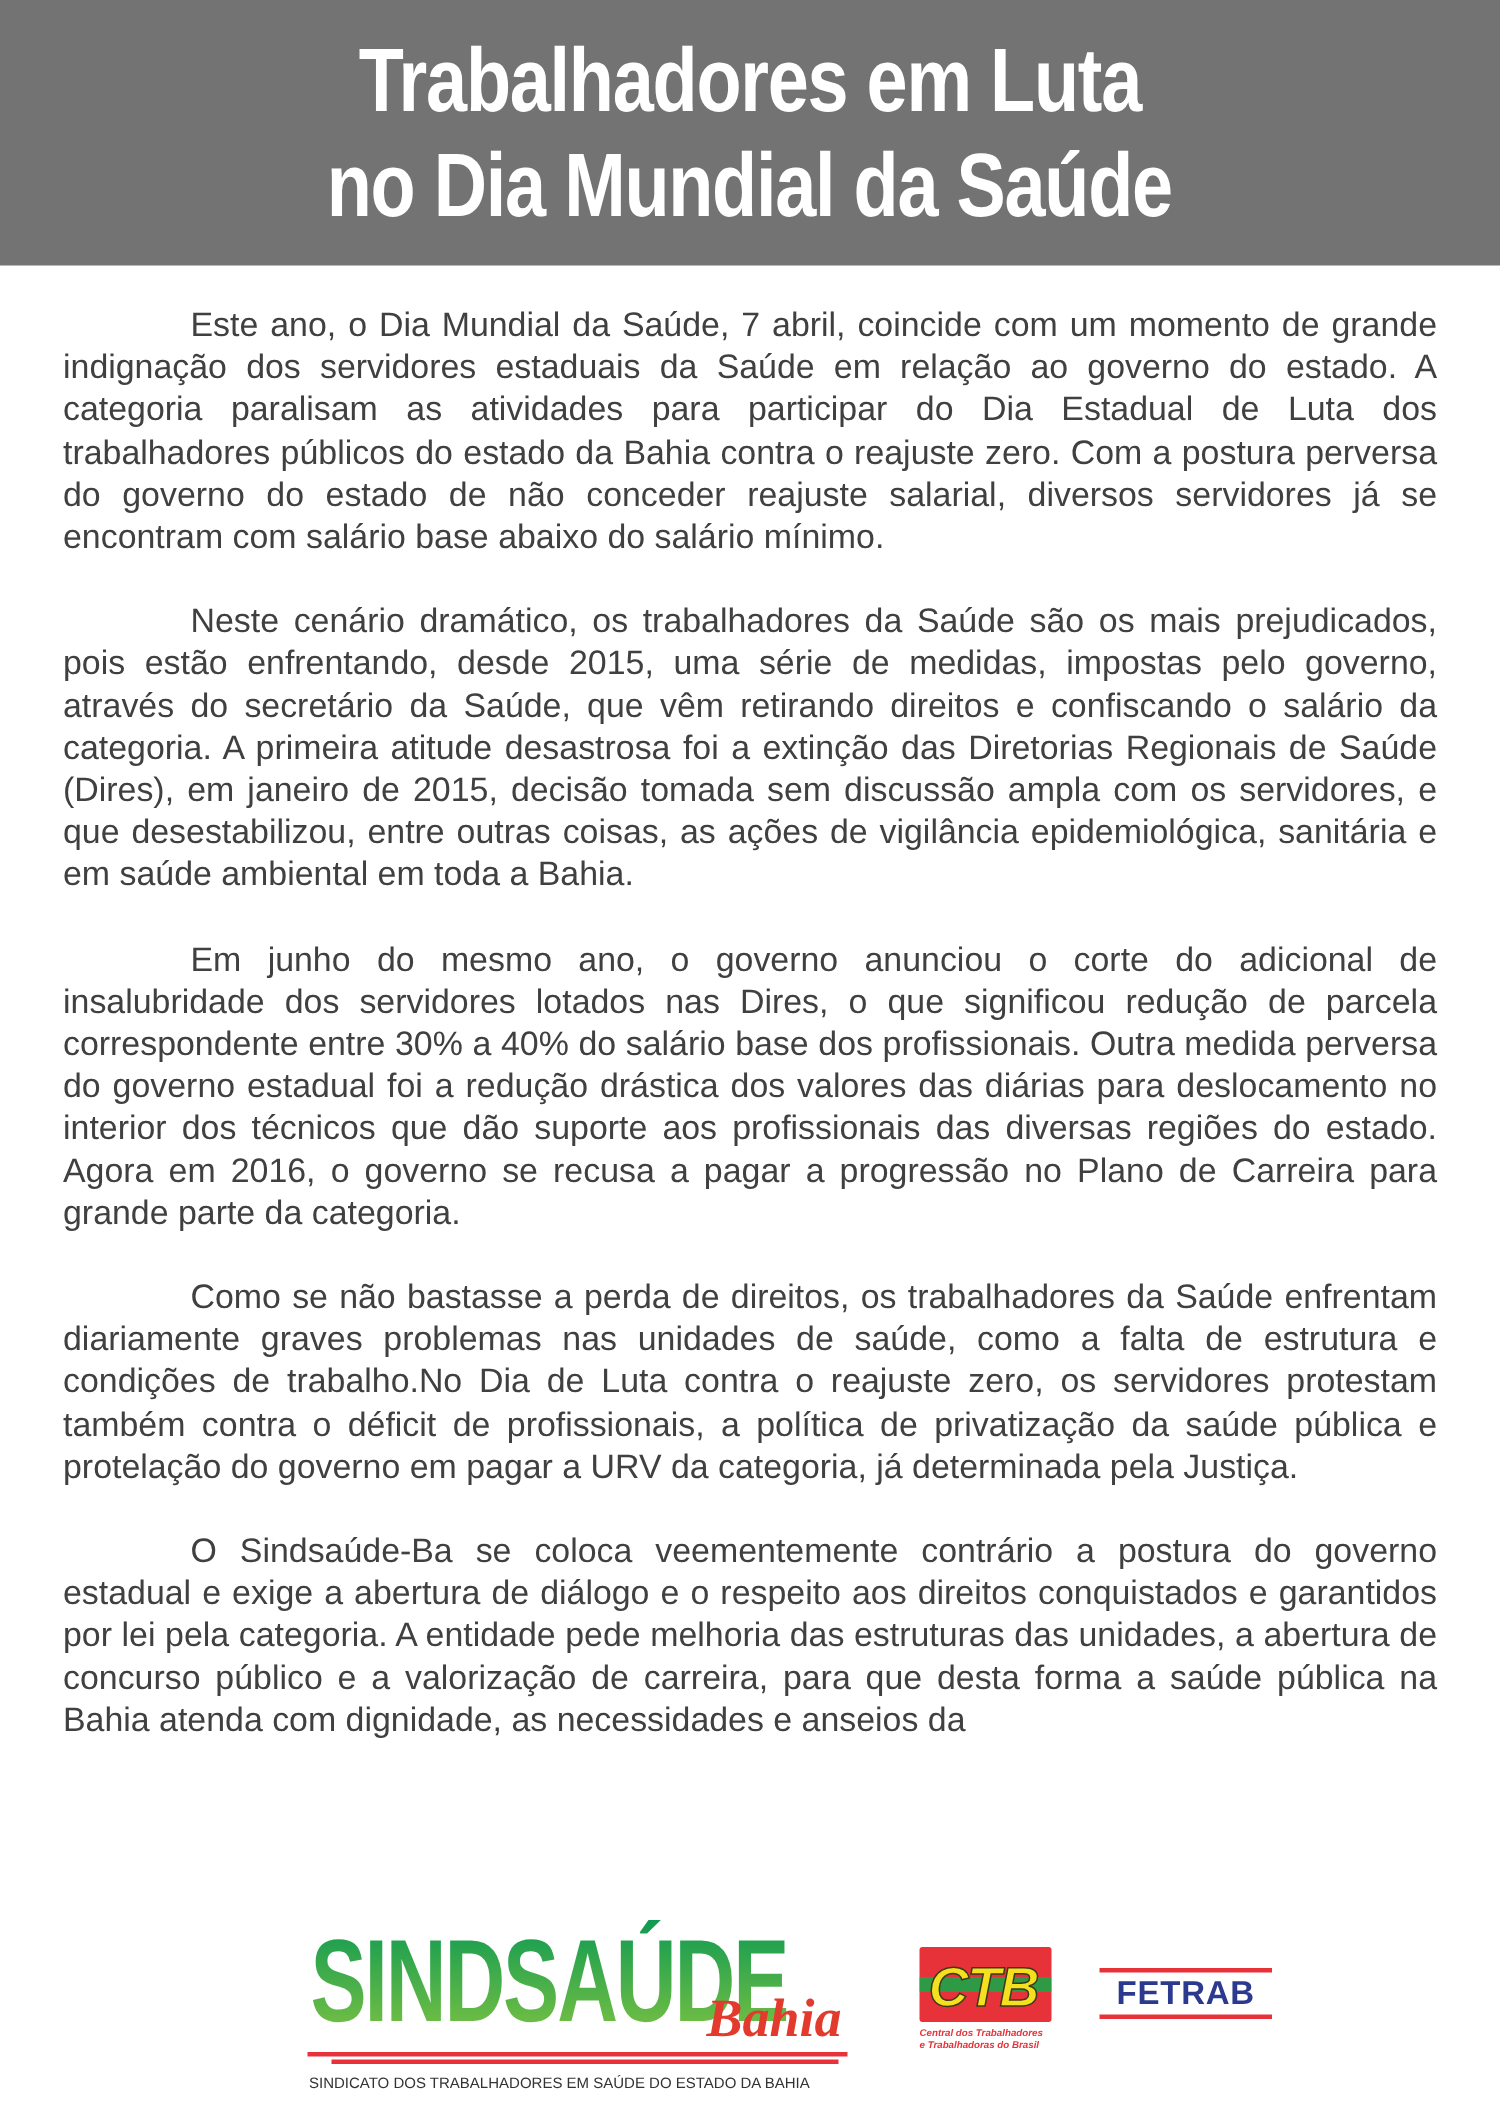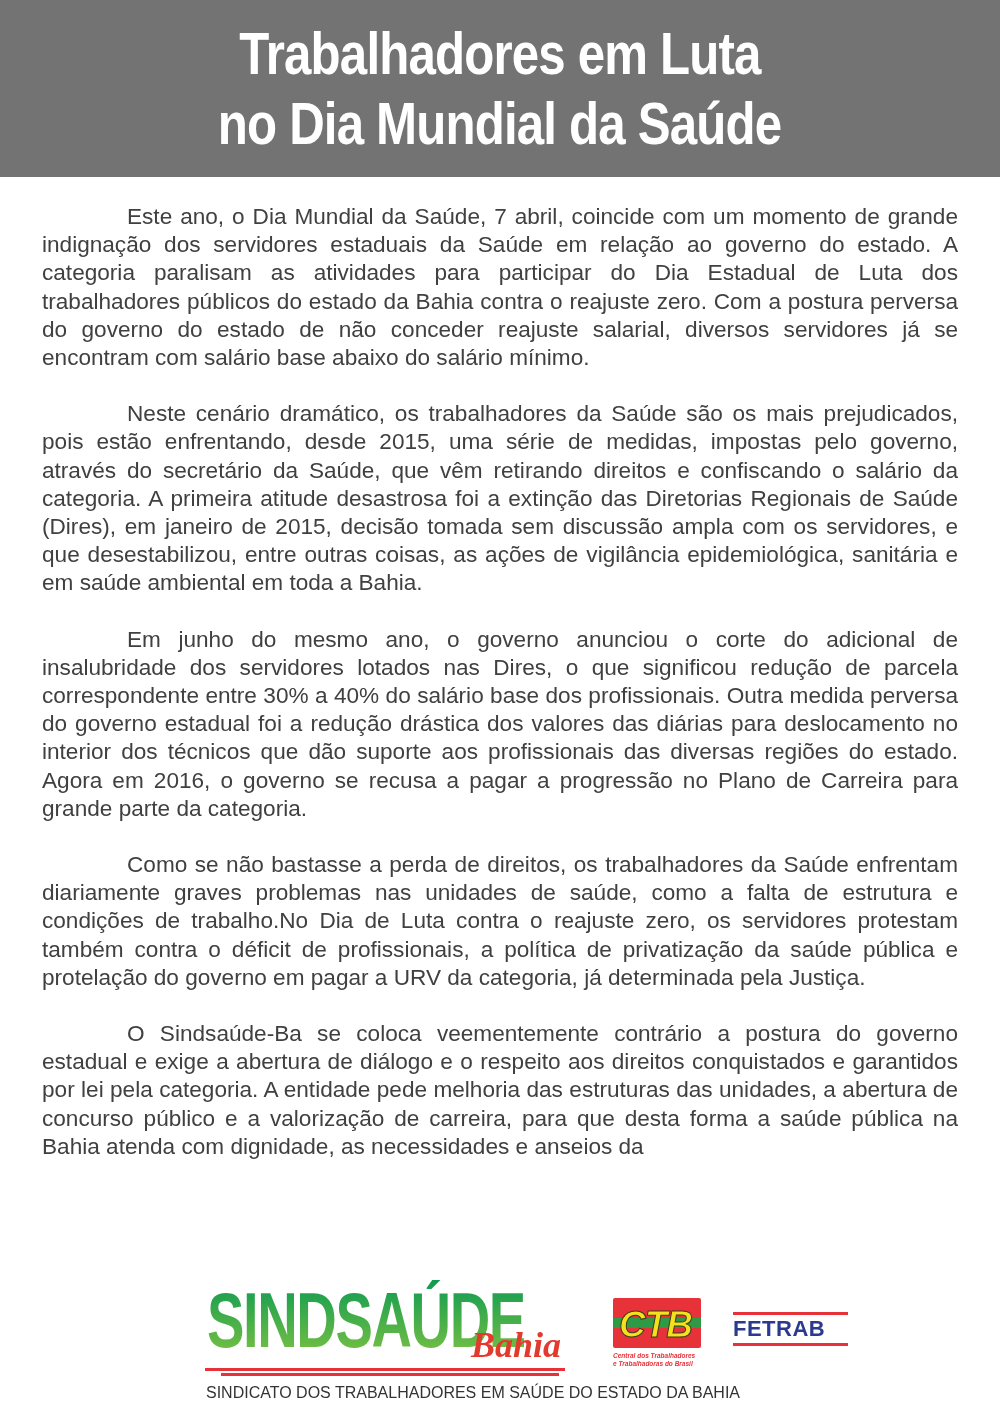--- a/index.html
+++ b/index.html
@@ -41,21 +41,21 @@
     }
     .bahia-word {
       position: absolute; left: 268px; top: 46px;
       font-family: "Liberation Serif", serif; font-style: italic; font-weight: bold;
       font-size: 36px; color: #e23a2c;
     }
     .sind-rule1 { position: absolute; left: 2px; top: 90px; width: 360px; height: 3px; background: #e8323a; }
     .sind-rule2 { position: absolute; left: 18px; top: 95px; width: 338px; height: 3px; background: #e8323a; }
     .sind-sub {
       position: absolute; left: 3px; top: 106px;
-      font-family: "Liberation Sans", sans-serif; font-size: 16px; color: #333333; white-space: nowrap;
+      font-family: "Liberation Sans", sans-serif; font-size: 10px; color: #333333; white-space: nowrap;
     }
 
     .logo-ctb { position: absolute; left: 613px; top: 1294px; width: 90px; height: 80px; }
     .ctb-flag {
       position: absolute; left: 0; top: 4px; width: 88px; height: 50px;
       background: #e8323a; border-radius: 2px;
       overflow: hidden;
     }
     .ctb-stripe { position: absolute; left: 0; top: 20px; width: 88px; height: 10px; background: #2f9a46; }
     .ctb-text {
@@ -68,21 +68,21 @@
       position: absolute; left: 0; top: 58px; width: 100px;
       font-family: "Liberation Sans", sans-serif; font-weight: bold; font-style: italic;
       font-size: 6.5px; line-height: 8px; color: #e8323a;
     }
 
     .logo-fetrab { position: absolute; left: 733px; top: 1312px; width: 115px; height: 36px; }
     .fetrab-rule { position: absolute; left: 0; width: 115px; height: 3px; background: #e8323a; }
     .fetrab-rule.top { top: 0; }
     .fetrab-rule.bot { top: 31px; }
     .fetrab-text {
-      position: absolute; left: 0; top: 5px; width: 115px; 
+      position: absolute; left: 0; top: 5px; width: 115px; text-align: center;
       font-family: "Liberation Sans", sans-serif; font-weight: bold;
       font-size: 22px; line-height: 24px; color: #2b3a8f; letter-spacing: 0.5px;
     }
   </style>
 </head>
 <body>
 
 <div class="banner">
   <div class="line">Trabalhadores em Luta</div>
   <div class="line">no Dia Mundial da Saúde</div>

